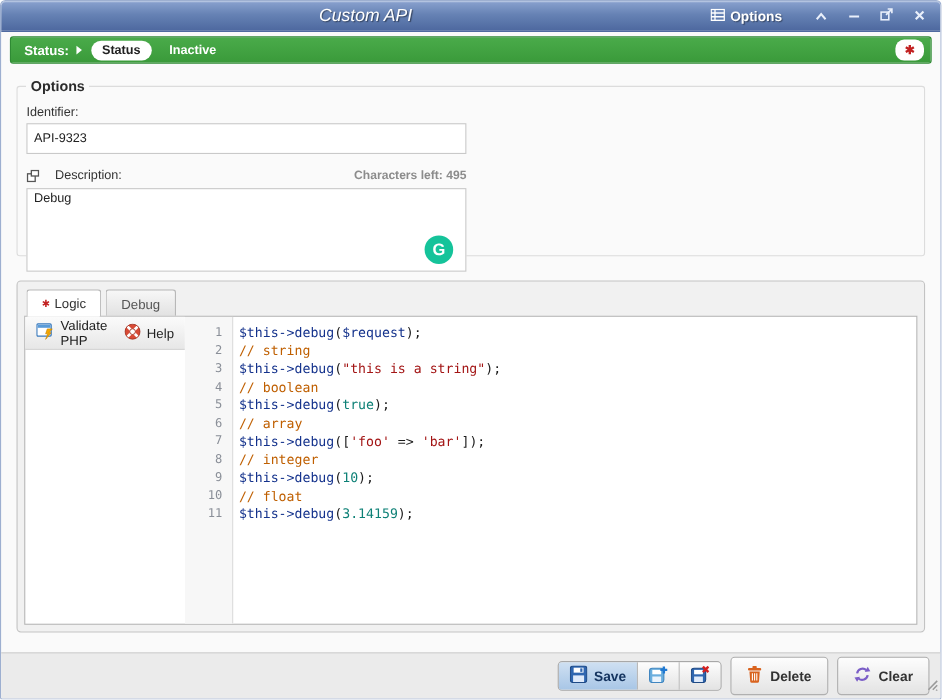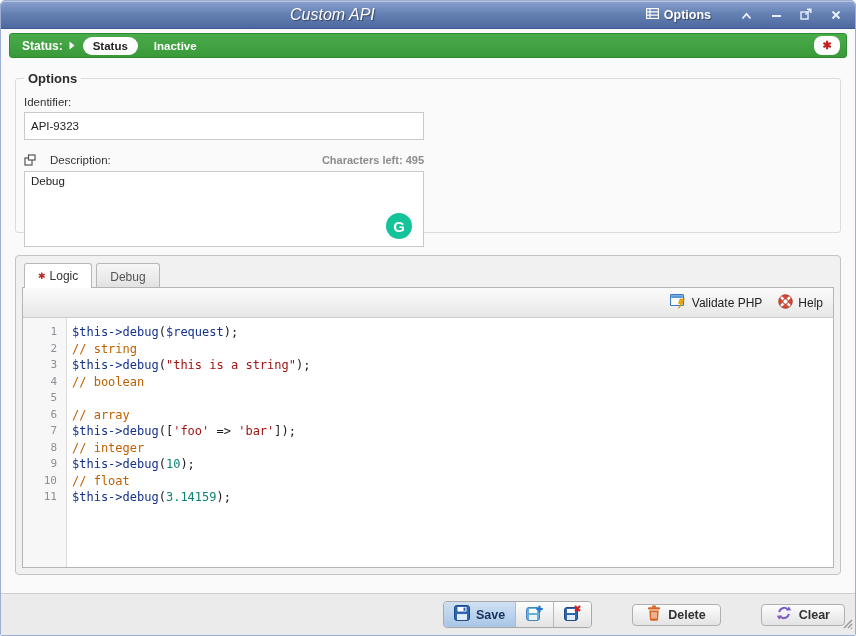--- a/index.html
+++ b/index.html
@@ -85,21 +85,21 @@
   }
   .tabs{ display:flex; gap:4px; padding-left:2px; }
   .tab{
     font-size:12px; padding:5px 13px 4px; border:1px solid #b8b8b8; border-bottom:none;
     border-radius:3px 3px 0 0; cursor:pointer; display:flex; align-items:center; gap:4px;
     background:linear-gradient(to bottom,#f7f7f7,#e1e1e1); color:#555; position:relative; top:1px;
   }
   .tab.active{ background:#fff; color:#333; z-index:2; padding-bottom:5px; }
   .tab .req{ color:var(--required-red,#c22121); font-size:9px; }
   .panel-content{
-    flex:1; background:#fff; border:1px solid #b5b5b5; display:flex; flex-direction:column; z-index:1;
+    flex:1; background:#fff; border:1px solid #b5b5b5; display:flex; z-index:1;
   }
   .code-toolbar{
     height:30px; flex:0 0 30px; background:linear-gradient(to bottom,#fbfbfb,#e7e7e7);
     border-bottom:1px solid #ccc; display:flex; align-items:center; justify-content:flex-end;
     gap:16px; padding:0 10px;
   }
   .tool-btn{ display:flex; align-items:center; gap:5px; font-size:12px; color:#222; cursor:pointer; }
 
   .editor{ flex:1; position:relative; overflow:hidden; font-family:"DejaVu Sans Mono",monospace; }
   .gutter-bg{ position:absolute; left:0; top:0; bottom:0; width:44px; background:#f7f7f7; border-right:1px solid #dcdcdc; }
@@ -123,24 +123,24 @@
   .seg{
     border:none; display:flex; align-items:center; gap:6px; padding:0 10px;
     background:linear-gradient(to bottom,#fdfdfd,#e3e3e3); border-right:1px solid #b9b9b9;
   }
   .seg:last-child{ border-right:none; }
   .seg.save-main{
     background:linear-gradient(to bottom,#cfe0f2,var(--save-selected,#a8c6e6));
     font-weight:bold; font-size:12.5px; color:#14335e;
   }
   .btn{
-    height:22px; border:1px solid #b0b0b0; border-radius:4px;
+    height:35px; border:1px solid #b0b0b0; border-radius:4px;
     background:linear-gradient(to bottom,#fdfdfd,#e3e3e3);
     display:flex; align-items:center; gap:7px; padding:0 14px;
-    font-size:12.5px; font-weight:bold; color:#333;margin-left:32px;
+    font-size:12.5px; font-weight:bold; color:#333;
   }
   .resize-grip{ position:absolute; right:2px; bottom:2px; cursor:nwse-resize; }
 </style>
 </head>
 <body>
 
 <div class="window">
 
   <div class="titlebar">
     <span class="title">Custom API</span>
@@ -265,20 +265,21 @@
             <div class="code-line">
               <span class="ln">3</span>
               <span class="lc"><span class="tk-ident">$this-&gt;debug</span><span class="tk-plain">(</span><span class="tk-string">"this is a string"</span><span class="tk-plain">);</span></span>
             </div>
             <div class="code-line">
               <span class="ln">4</span>
               <span class="lc"><span class="tk-comment">// boolean</span></span>
             </div>
             <div class="code-line">
               <span class="ln">5</span>
+              <span class="lc"><span class="tk-ident">$this-&gt;debug</span><span class="tk-plain">(</span><span class="tk-atom">true</span><span class="tk-plain">);</span></span>
             </div>
             <div class="code-line">
               <span class="ln">6</span>
               <span class="lc"><span class="tk-comment">// array</span></span>
             </div>
             <div class="code-line">
               <span class="ln">7</span>
               <span class="lc"><span class="tk-ident">$this-&gt;debug</span><span class="tk-plain">([</span><span class="tk-string">'foo'</span><span class="tk-plain"> =&gt; </span><span class="tk-string">'bar'</span><span class="tk-plain">]);</span></span>
             </div>
             <div class="code-line">

